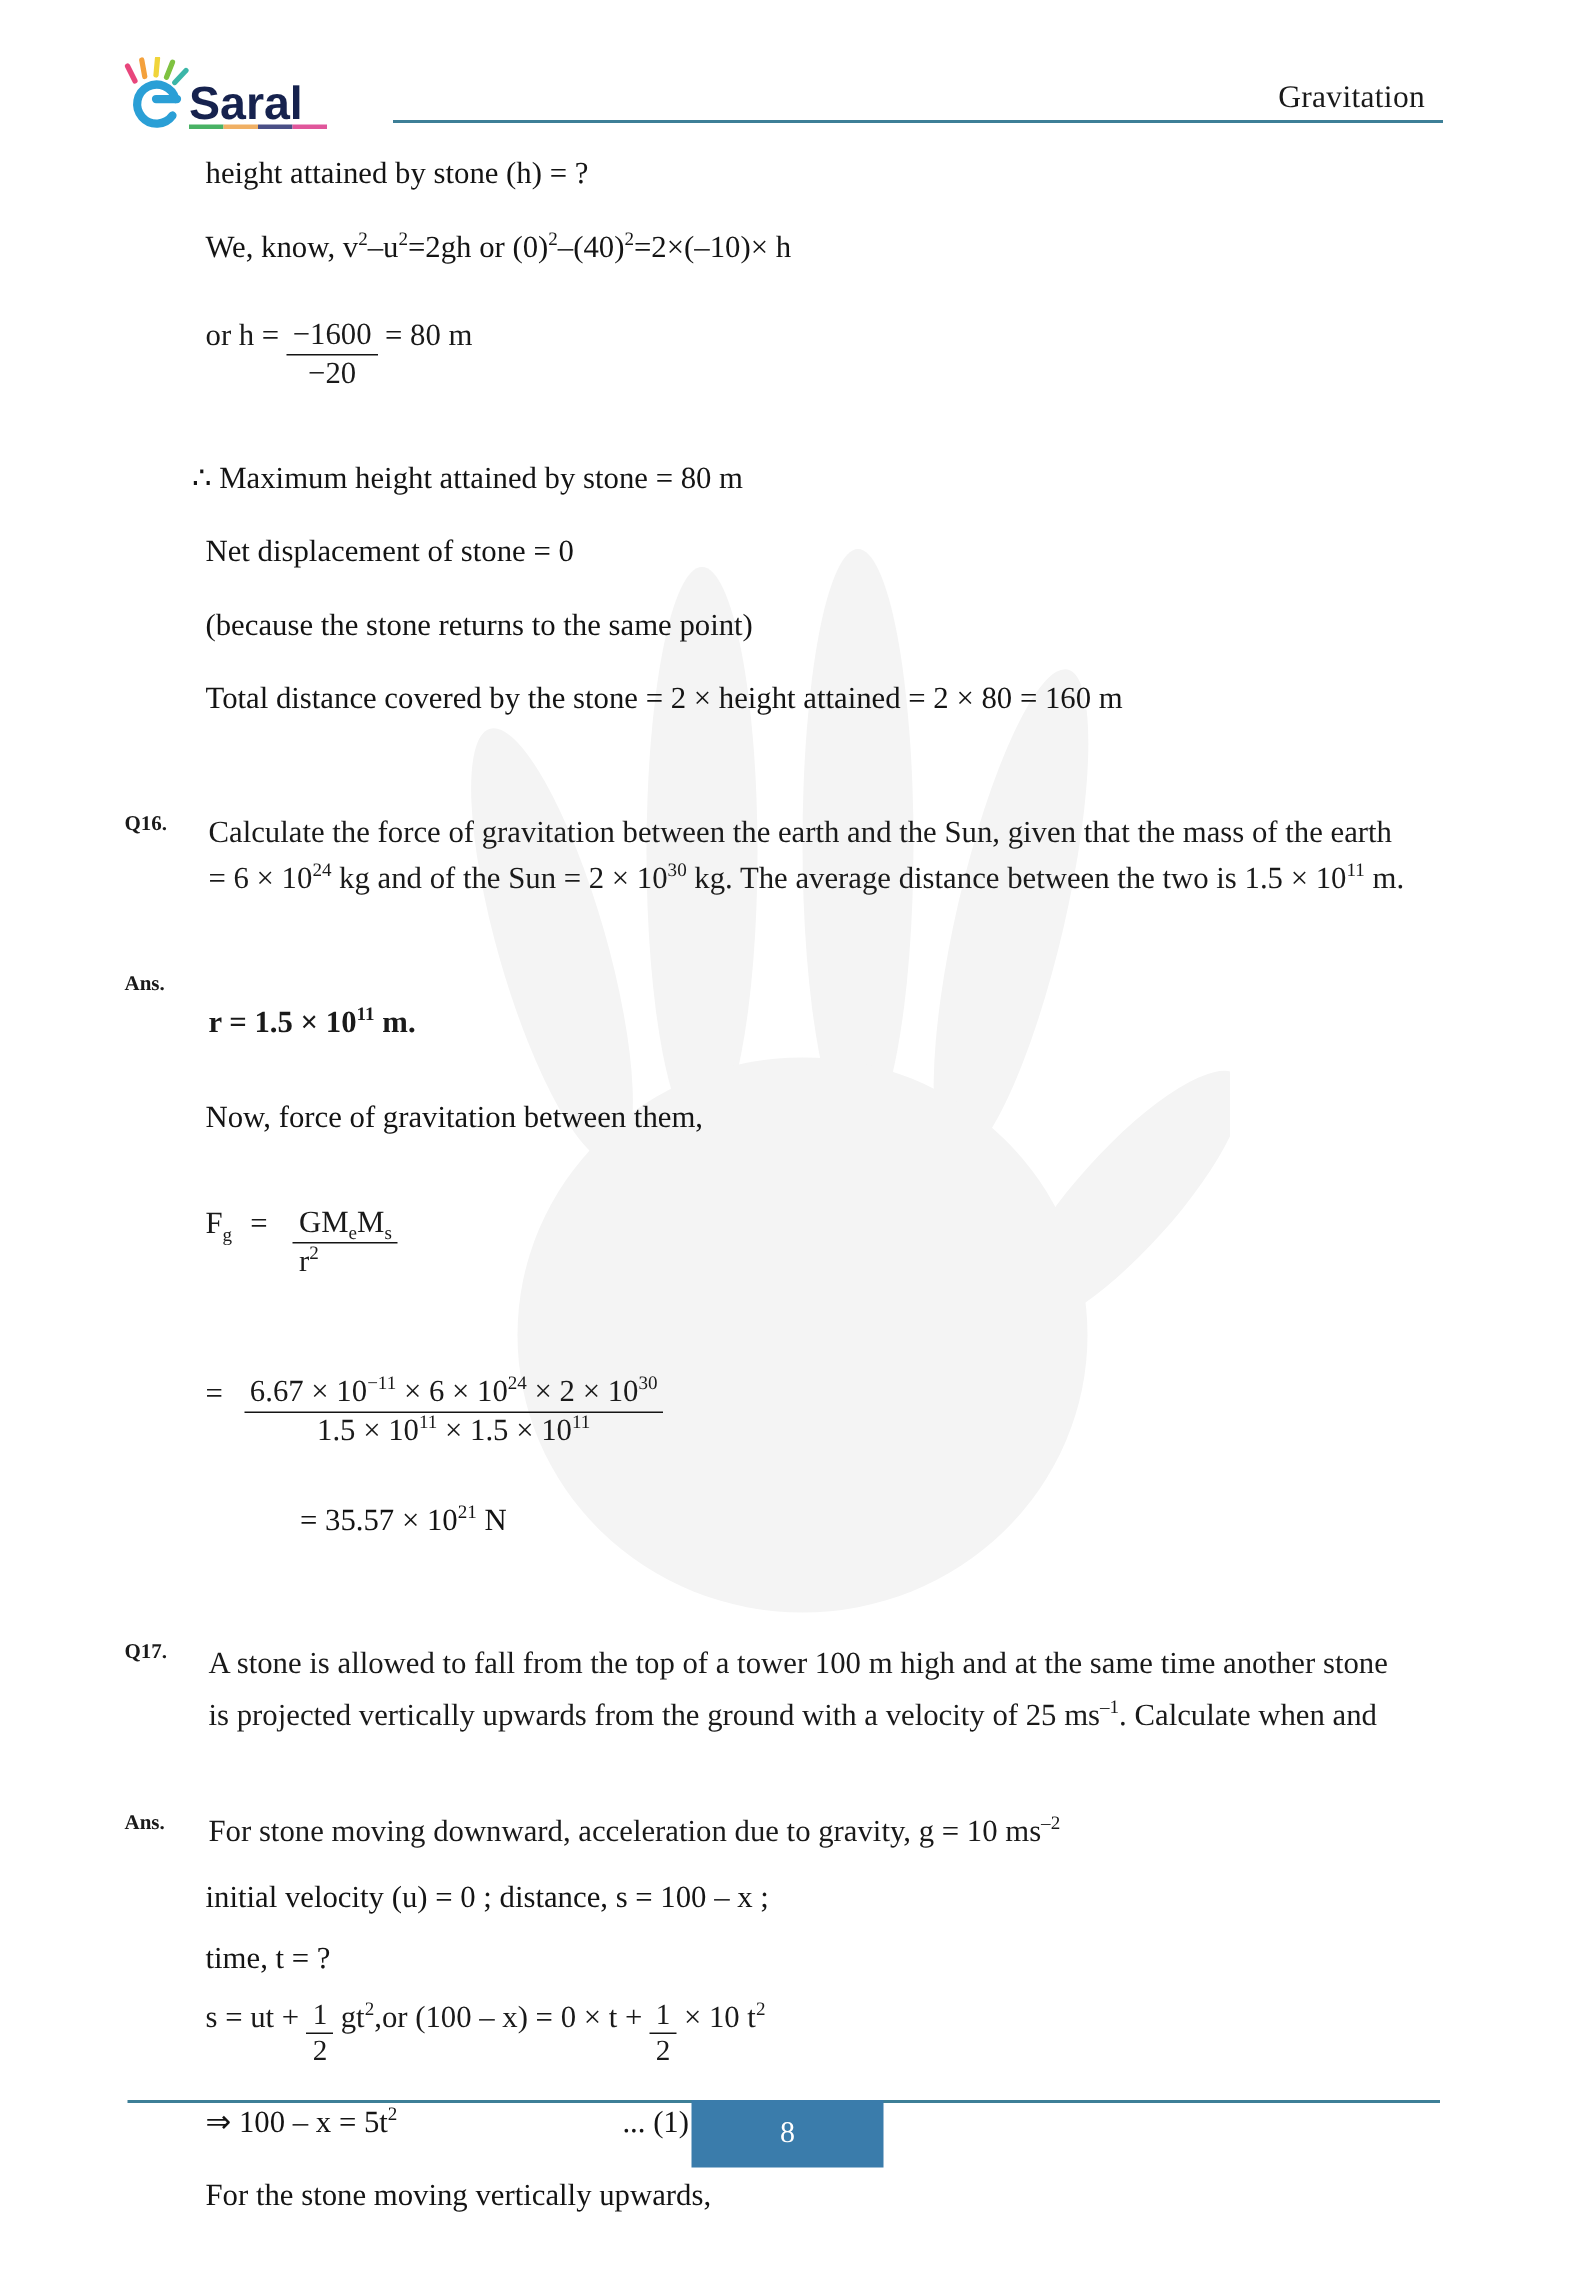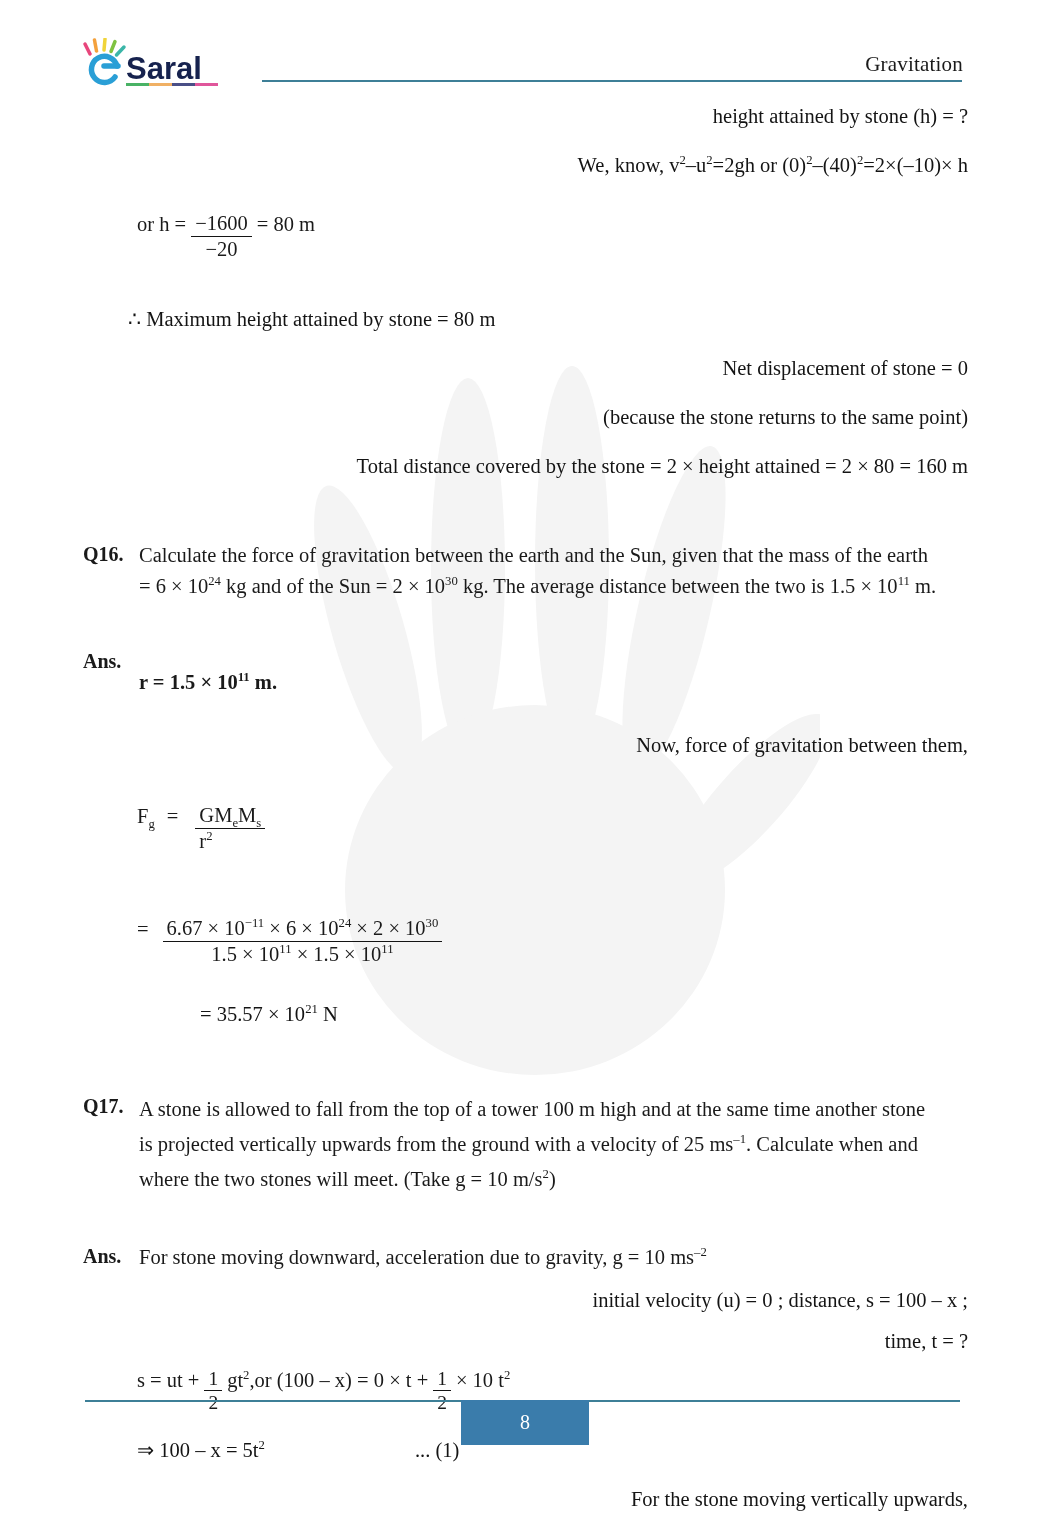--- a/index.html
+++ b/index.html
@@ -55,21 +55,21 @@
   .header-rule {
     position: absolute;
     left: 262px;
     top: 80px;
     width: 700px;
     height: 2px;
     background: #3d7f97;
   }
   .chapter-title {
     position: absolute;
-    right: 100px;
+    right: 113px;
     top: 52px;
     font-size: 21px;
     color: #1a1a1a;
     letter-spacing: 0.2px;
     white-space: nowrap;
   }
 
   
   .content {
     position: absolute;
@@ -77,41 +77,41 @@
     top: 103px;
     width: 1063px;
   }
 
   .line {
     font-size: 20.5px;
     line-height: 1.32;
     color: #141414;
   }
 
-  .indent-text  { margin-left: 137px; margin-right: 95px; text-align: right; }
+  .indent-text  { margin-left: 137px; margin-right: 95px; }
   .indent-math  { margin-left: 137px; }
 
   .gap-sm { height: 14px; }
   .gap-md { height: 22px; }
   .gap-lg { height: 34px; }
   .gap-xl { height: 44px; }
 
   sup { font-size: 0.62em; vertical-align: super; line-height: 0; }
   sub { font-size: 0.62em; vertical-align: sub; line-height: 0; }
 
   
   .qrow {
     display: flex;
     margin-left: 83px;
     margin-right: 95px;
   }
   .qlabel {
     font-weight: bold;
     flex: 0 0 56px;
-    font-size: 20px;
+    font-size: 14px;
     line-height: 1.45;
   }
   .qbody {
     flex: 1 1 auto;
     font-size: 20.5px;
     line-height: 1.52;
     text-align: justify;
   }
   .qbody .sub-line { display: block; }
 
@@ -310,21 +310,20 @@
     </div>
 
     <div class="gap-xl"></div>
     <div style="height:20px;"></div>
 
     <div class="qrow">
       <div class="qlabel">Q17.</div>
       <div class="qbody" style="line-height:1.72;">
         <span class="sub-line">A stone is allowed to fall from the top of a tower 100 m high and at the same time another stone</span>
         <span class="sub-line"><span>is projected vertically upwards from the ground with a velocity of 25 ms</span><sup>–1</sup><span>. Calculate when and</span></span>
-        <span class="sub-line"><span>where the two stones will meet. (Take g = 10 m/s</span><sup>2</sup><span>)</span></span>
       </div>
     </div>
 
     <div class="gap-xl"></div>
 
     <div class="qrow">
       <div class="qlabel">Ans.</div>
       <div class="qbody">
         <span class="sub-line"><span>For stone moving downward, acceleration due to gravity, g = 10 ms</span><sup>–2</sup></span>
       </div>

